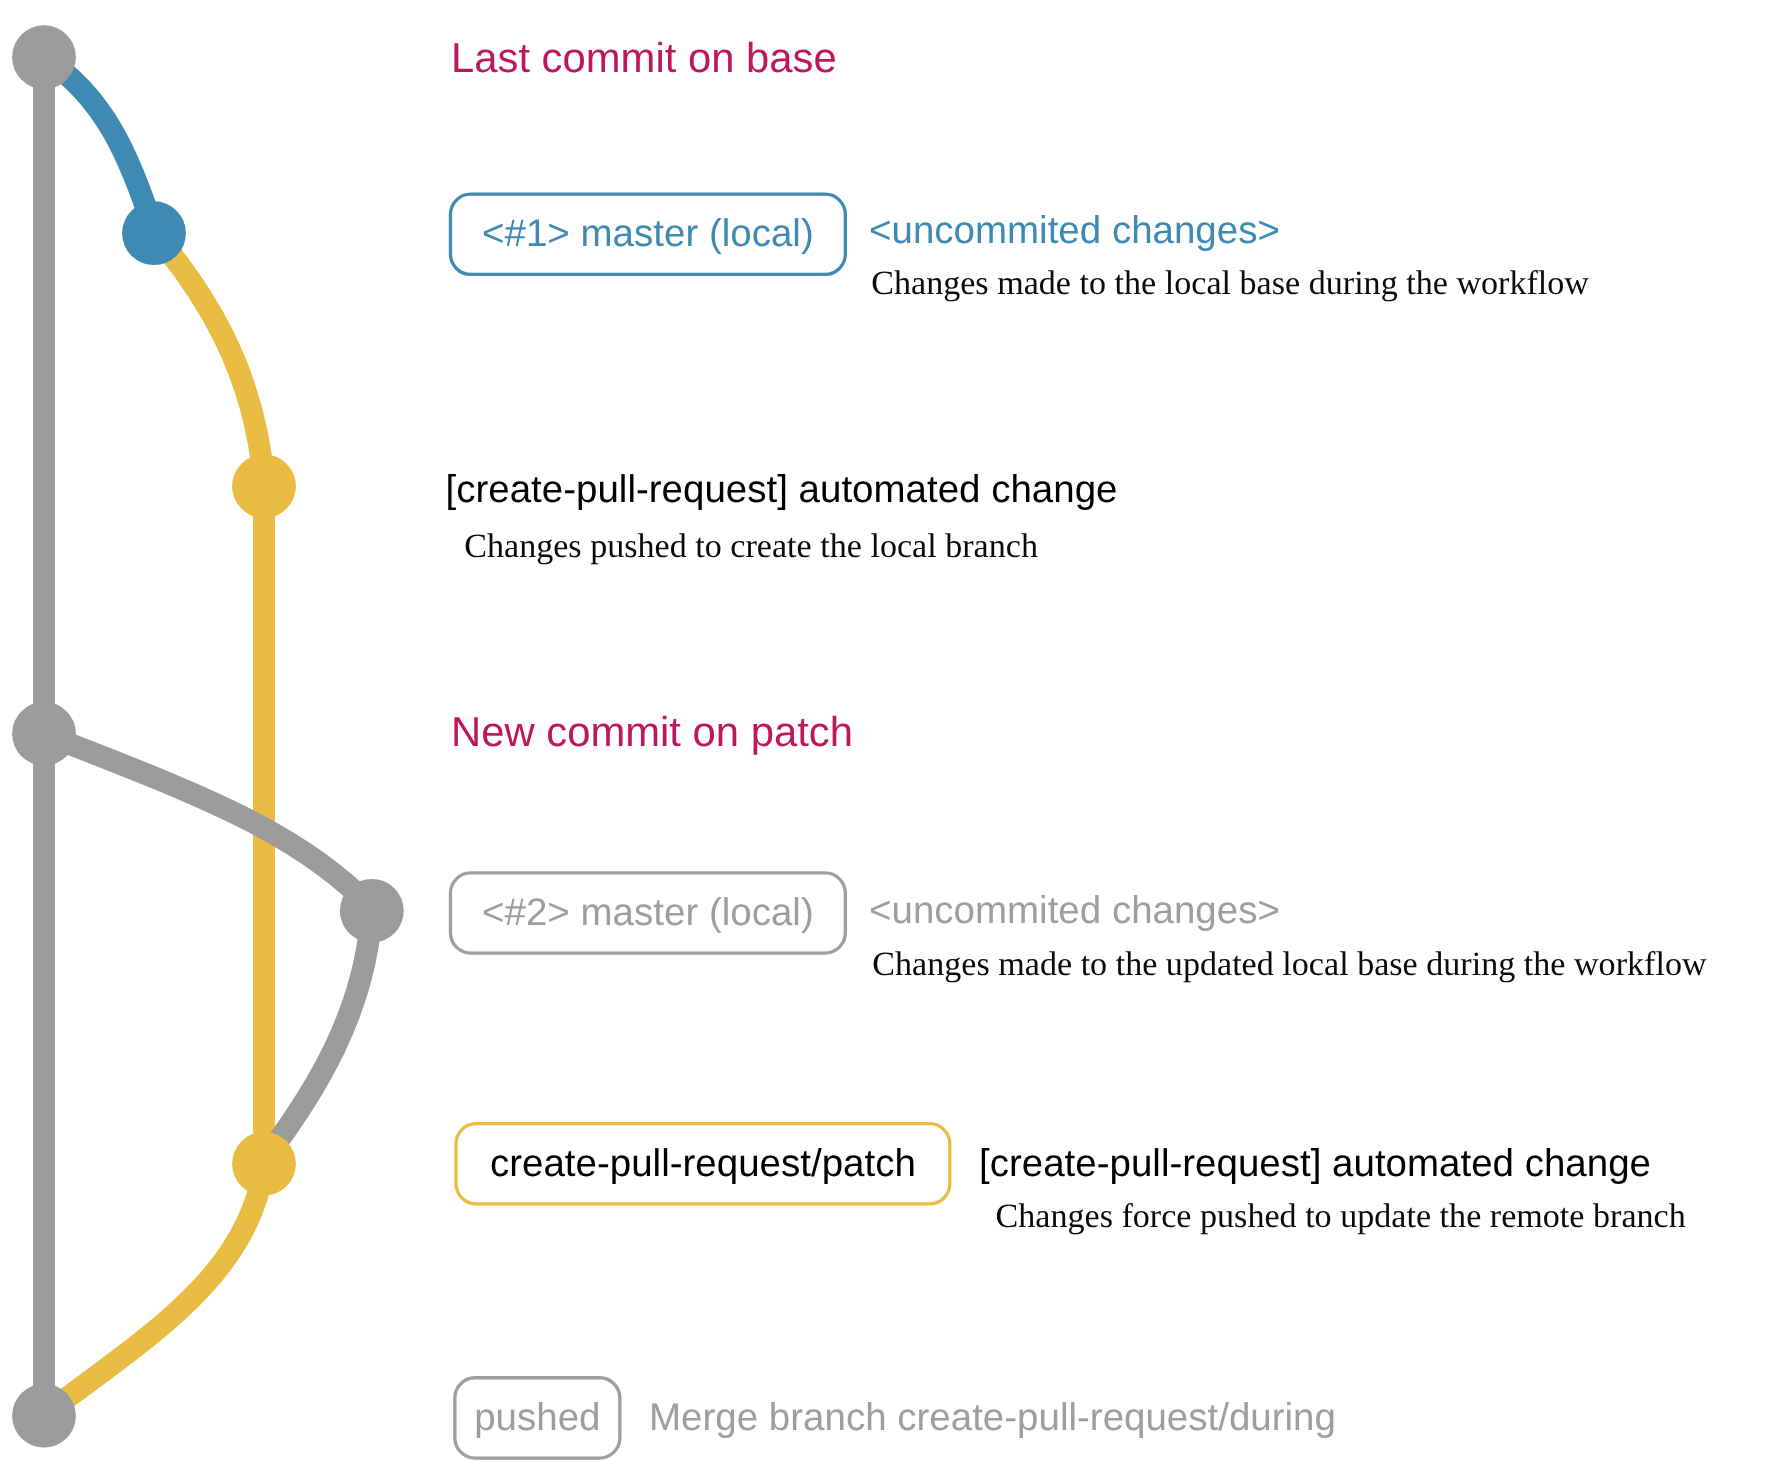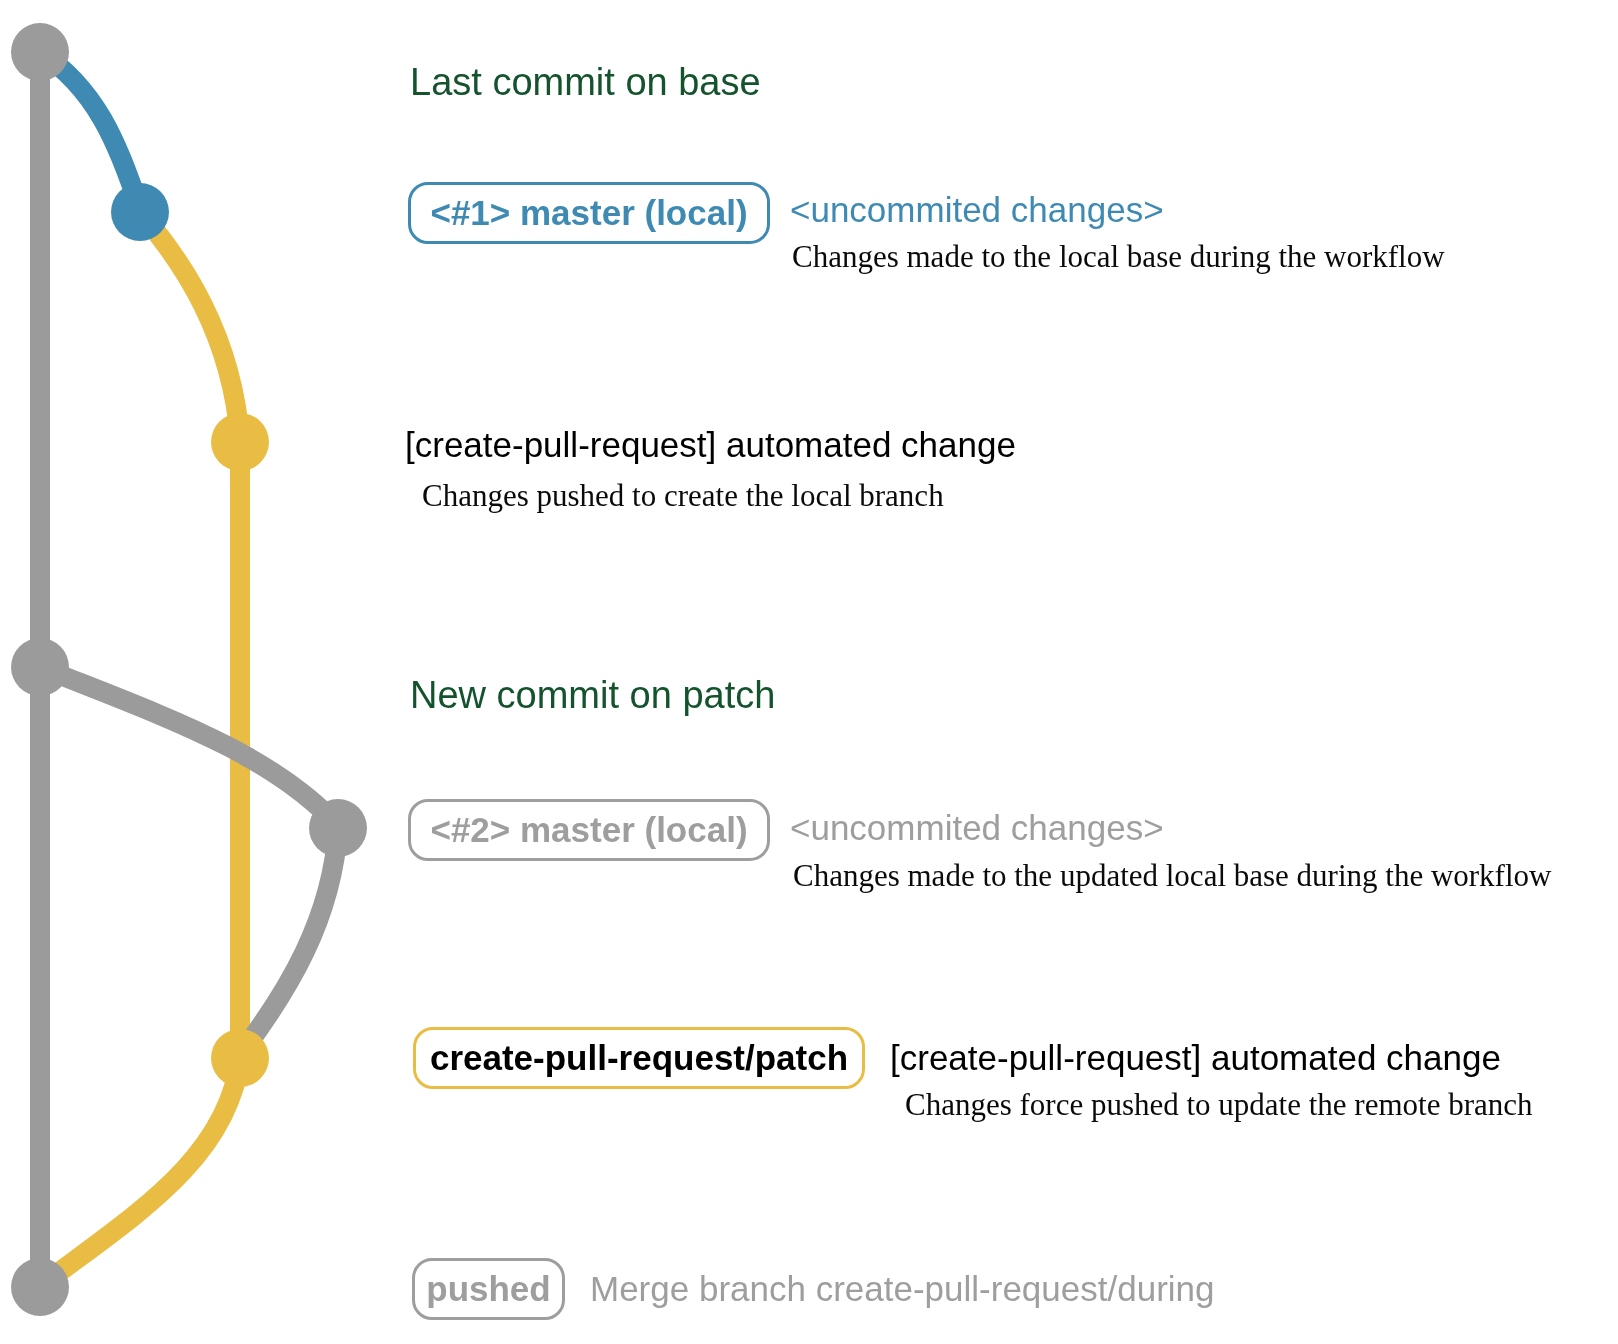--- a/index.html
+++ b/index.html
@@ -5,32 +5,31 @@
   html,body{margin:0;padding:0;}
   body{
     width:1618px;height:1344px;
     background:#ffffff;
     position:relative;
     font-family:"Liberation Sans", sans-serif;
     overflow:hidden;
   }
   #graph-svg{position:absolute;left:0;top:0;}
   .abs{position:absolute;transform:translateY(-50%);white-space:nowrap;}
-  .heading{font-size:38px;color:#14532d;margin-top:28px;}
+  .heading{font-size:38px;color:#be185d;}
   .sans-label{font-size:35px;}
   .serif-desc{
     font-family:"Liberation Serif", serif;
     font-size:31px;color:#0a0a0a;
   }
   .badge{
     display:flex;align-items:center;justify-content:center;
-    height:62px;border-radius:20px;border:3px solid;
+    height:76px;border-radius:20px;border:3px solid;
     box-sizing:border-box;
     font-size:35px;
-    font-weight:bold;
   }
   .blue{color:#3e8ab3;border-color:#3e8ab3;}
   .gray{color:#9e9e9e;border-color:#9e9e9e;}
   .yellow{color:#000000;border-color:#e9bd44;}
 </style>
 </head>
 <body>
 
 <svg id="graph-svg" width="1618" height="1344" viewBox="0 0 1618 1344">
   <g fill="none" stroke-width="20" stroke-linecap="round">

